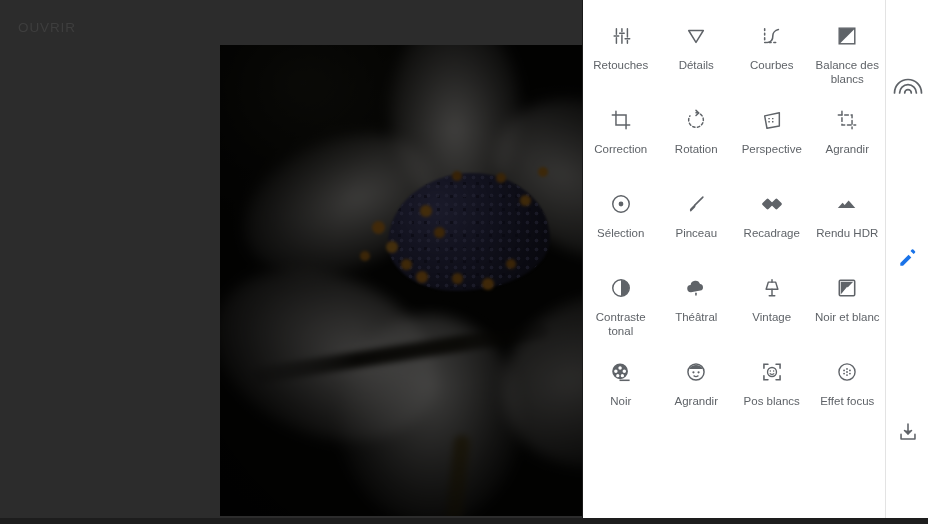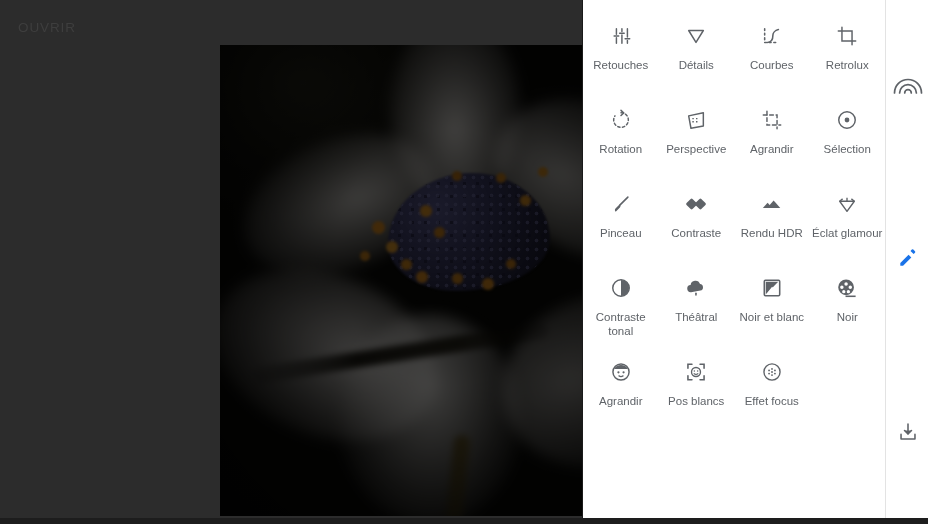--- a/index.html
+++ b/index.html
@@ -231,29 +231,40 @@
         <span class="ticon">
           <svg width="22" height="22" viewBox="0 0 24 24" fill="none" stroke="currentColor" stroke-width="1.7" stroke-linecap="round">
             <path d="M4 4v13" stroke-dasharray="2 3"></path>
             <path d="M4 19h14" stroke-dasharray="2 3"></path>
             <path d="M7 19c6 0 6-6 6-8s2-5 6-6"></path>
           </svg>
         </span>
         <span class="tlabel">Courbes</span>
       </div>
 
+      <div class="tool">
+        <span class="ticon">
+          <svg width="22" height="22" viewBox="0 0 24 24">
+            <rect x="3.5" y="3.5" width="17" height="17" fill="none" stroke="currentColor" stroke-width="1.6"></rect>
+            <path d="M4.3 20.2V4.3h15.9z" fill="currentColor"></path>
+            <text x="7.6" y="10.4" font-size="6" fill="currentColor" font-family="Liberation Sans, sans-serif">W</text>
+            <text x="13.4" y="18.2" font-size="6" fill="#fff" font-family="Liberation Sans, sans-serif">B</text>
+          </svg>
+        </span>
+        <span class="tlabel">Balance des blancs</span>
+      </div>
 
       <div class="tool">
         <span class="ticon">
           <svg width="22" height="22" viewBox="0 0 24 24" fill="none" stroke="currentColor" stroke-width="1.6" stroke-linecap="round">
             <path d="M6.5 2.5v15h15"></path>
             <path d="M2.5 6.5h15v15"></path>
           </svg>
         </span>
-        <span class="tlabel">Retrolux</span>
+        <span class="tlabel">Correction</span>
       </div>
 
       <div class="tool">
         <span class="ticon">
           <svg width="22" height="22" viewBox="0 0 24 24" fill="none" stroke="currentColor" stroke-width="1.6" stroke-linecap="round">
             <path d="M12 4a8 8 0 1 1-6.6 3.5" stroke-dasharray="2.6 2.6"></path>
             <path d="M12 1.5 15 4.3 12 7.1"></path>
           </svg>
         </span>
         <span class="tlabel">Rotation</span>
@@ -299,42 +310,33 @@
         <span class="tlabel">Pinceau</span>
       </div>
 
       <div class="tool">
         <span class="ticon">
           <svg width="22" height="22" viewBox="0 0 24 24" fill="currentColor">
             <rect x="2.6" y="7.4" width="9.2" height="9.2" rx="1.4" transform="rotate(-45 7.2 12)"></rect>
             <rect x="12.2" y="7.4" width="9.2" height="9.2" rx="1.4" transform="rotate(-45 16.8 12)"></rect>
           </svg>
         </span>
-        <span class="tlabel">Contraste</span>
+        <span class="tlabel">Recadrage</span>
       </div>
 
       <div class="tool">
         <span class="ticon">
           <svg width="22" height="22" viewBox="0 0 24 24" fill="currentColor">
             <path d="M13.8 8.2 21 16.4H6.6z"></path>
             <path d="M7.2 10.6 12.4 16.4H2z"></path>
           </svg>
         </span>
         <span class="tlabel">Rendu HDR</span>
       </div>
 
-      <div class="tool">
-        <span class="ticon">
-          <svg width="22" height="22" viewBox="0 0 24 24" fill="none" stroke="currentColor" stroke-width="1.5" stroke-linejoin="round">
-            <path d="M4 9h16l-8 11z"></path>
-            <path d="M4 9l3.2-2.6M20 9l-3.2-2.6M12 9V5.2"></path>
-          </svg>
-        </span>
-        <span class="tlabel">Éclat glamour</span>
-      </div>
 
       <div class="tool">
         <span class="ticon">
           <svg width="22" height="22" viewBox="0 0 24 24">
             <circle cx="12" cy="12" r="9" fill="none" stroke="currentColor" stroke-width="1.6"></circle>
             <path d="M12 3.2a8.8 8.8 0 0 1 0 17.6z" fill="currentColor"></path>
           </svg>
         </span>
         <span class="tlabel">Contraste tonal</span>
       </div>
@@ -342,20 +344,31 @@
       <div class="tool">
         <span class="ticon">
           <svg width="22" height="22" viewBox="0 0 24 24" fill="currentColor">
             <path d="M6.6 16.6a3.9 3.9 0 0 1-.5-7.8 5.3 5.3 0 0 1 10.3-1.1 3.6 3.6 0 0 1 .4 7.1z"></path>
             <rect x="11.1" y="16.8" width="1.7" height="3.6" rx=".85"></rect>
           </svg>
         </span>
         <span class="tlabel">Théâtral</span>
       </div>
 
+      <div class="tool">
+        <span class="ticon">
+          <svg width="22" height="22" viewBox="0 0 24 24" fill="none" stroke="currentColor" stroke-width="1.6" stroke-linecap="round" stroke-linejoin="round">
+            <path d="M12 3v2.6"></path>
+            <path d="M5.6 13.4 8 5.6h8l2.4 7.8z"></path>
+            <path d="M12 13.4V20"></path>
+            <path d="M9 20.4h6"></path>
+          </svg>
+        </span>
+        <span class="tlabel">Vintage</span>
+      </div>
 
 
 
 
       <div class="tool">
         <span class="ticon">
           <svg width="22" height="22" viewBox="0 0 24 24">
             <rect x="3.6" y="3.6" width="16.8" height="16.8" rx="1.2" fill="none" stroke="currentColor" stroke-width="1.7"></rect>
             <path d="M5.2 19V5.2h13.6z" fill="currentColor"></path>
             <path d="M18.6 18.8H5.6l6.5-8.3z" fill="#fff"></path>

